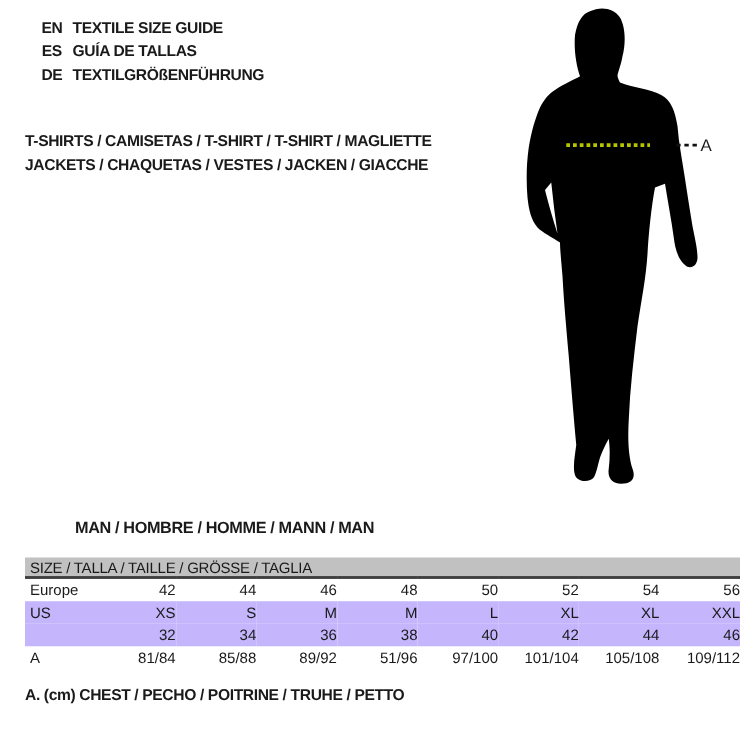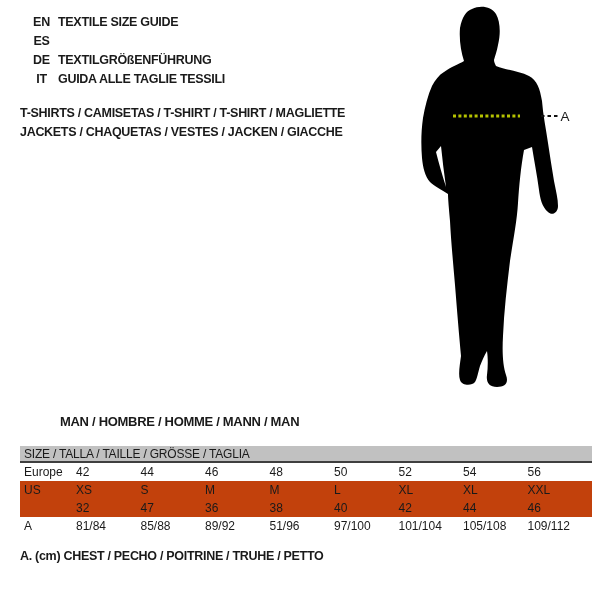--- a/index.html
+++ b/index.html
@@ -21,45 +21,42 @@
     font-size:13.5px;font-weight:400;text-align:center;}
   .man-caption{position:absolute;left:20px;top:414px;
     font-size:13px;font-weight:700;letter-spacing:-0.3px;padding-left:40px;}
   
   .size-table{position:absolute;left:20px;top:446px;width:572px;
     border-collapse:collapse;table-layout:fixed;font-size:12px;color:#1a1a1a;}
   .size-table col.lblcol{width:56px;}
   .size-table th{background:#c1c1c1;text-align:left;font-weight:400;
     height:15px;padding:0 0 0 4px;border-bottom:2px solid #3f3f3f;
     font-size:12px;letter-spacing:-0.2px;white-space:nowrap;margin-top:30px;}
-  .size-table td{height:18px;padding:0;text-align:left;font-weight:400;}
+  .size-table td{height:18px;padding:0;text-align:right;font-weight:400;}
   .size-table td.lbl{text-align:left;padding-left:4px;}
-  .size-table tr.band td{background:#c2410c;}
+  .size-table tr.band td{background:#c4b5fd;}
   
   .footnote{position:absolute;left:20px;top:549px;
     font-size:12.5px;font-weight:700;letter-spacing:-0.3px;}
 </style>
 </head>
 <body>
 
 <div class="lang-list">
   <div class="lang-row">
     <span class="lang-code">EN</span>
     <span class="lang-text">TEXTILE SIZE GUIDE</span>
   </div>
   <div class="lang-row">
     <span class="lang-code">ES</span>
+    <span class="lang-text">GUÍA DE TALLAS</span>
   </div>
   <div class="lang-row">
     <span class="lang-code">DE</span>
     <span class="lang-text">TEXTILGRÖßENFÜHRUNG</span>
-  </div>
-  <div class="lang-row">
-    <span class="lang-code">IT</span>
-    <span class="lang-text">GUIDA ALLE TAGLIE TESSILI</span>
   </div>
 </div>
 
 <div class="garment">
   <div>T-SHIRTS / CAMISETAS / T-SHIRT / T-SHIRT / MAGLIETTE</div>
   <div>JACKETS / CHAQUETAS / VESTES / JACKEN / GIACCHE</div>
 </div>
 
 <svg class="figure-svg" width="210" height="400" viewBox="0 0 210 400" aria-hidden="true">
   <path fill="#000000" d="
@@ -145,21 +142,21 @@
       <td>M</td>
       <td>M</td>
       <td>L</td>
       <td>XL</td>
       <td>XL</td>
       <td>XXL</td>
     </tr>
     <tr class="band">
       <td class="lbl"></td>
       <td>32</td>
-      <td>47</td>
+      <td>34</td>
       <td>36</td>
       <td>38</td>
       <td>40</td>
       <td>42</td>
       <td>44</td>
       <td>46</td>
     </tr>
     <tr>
       <td class="lbl">A</td>
       <td>81/84</td>

